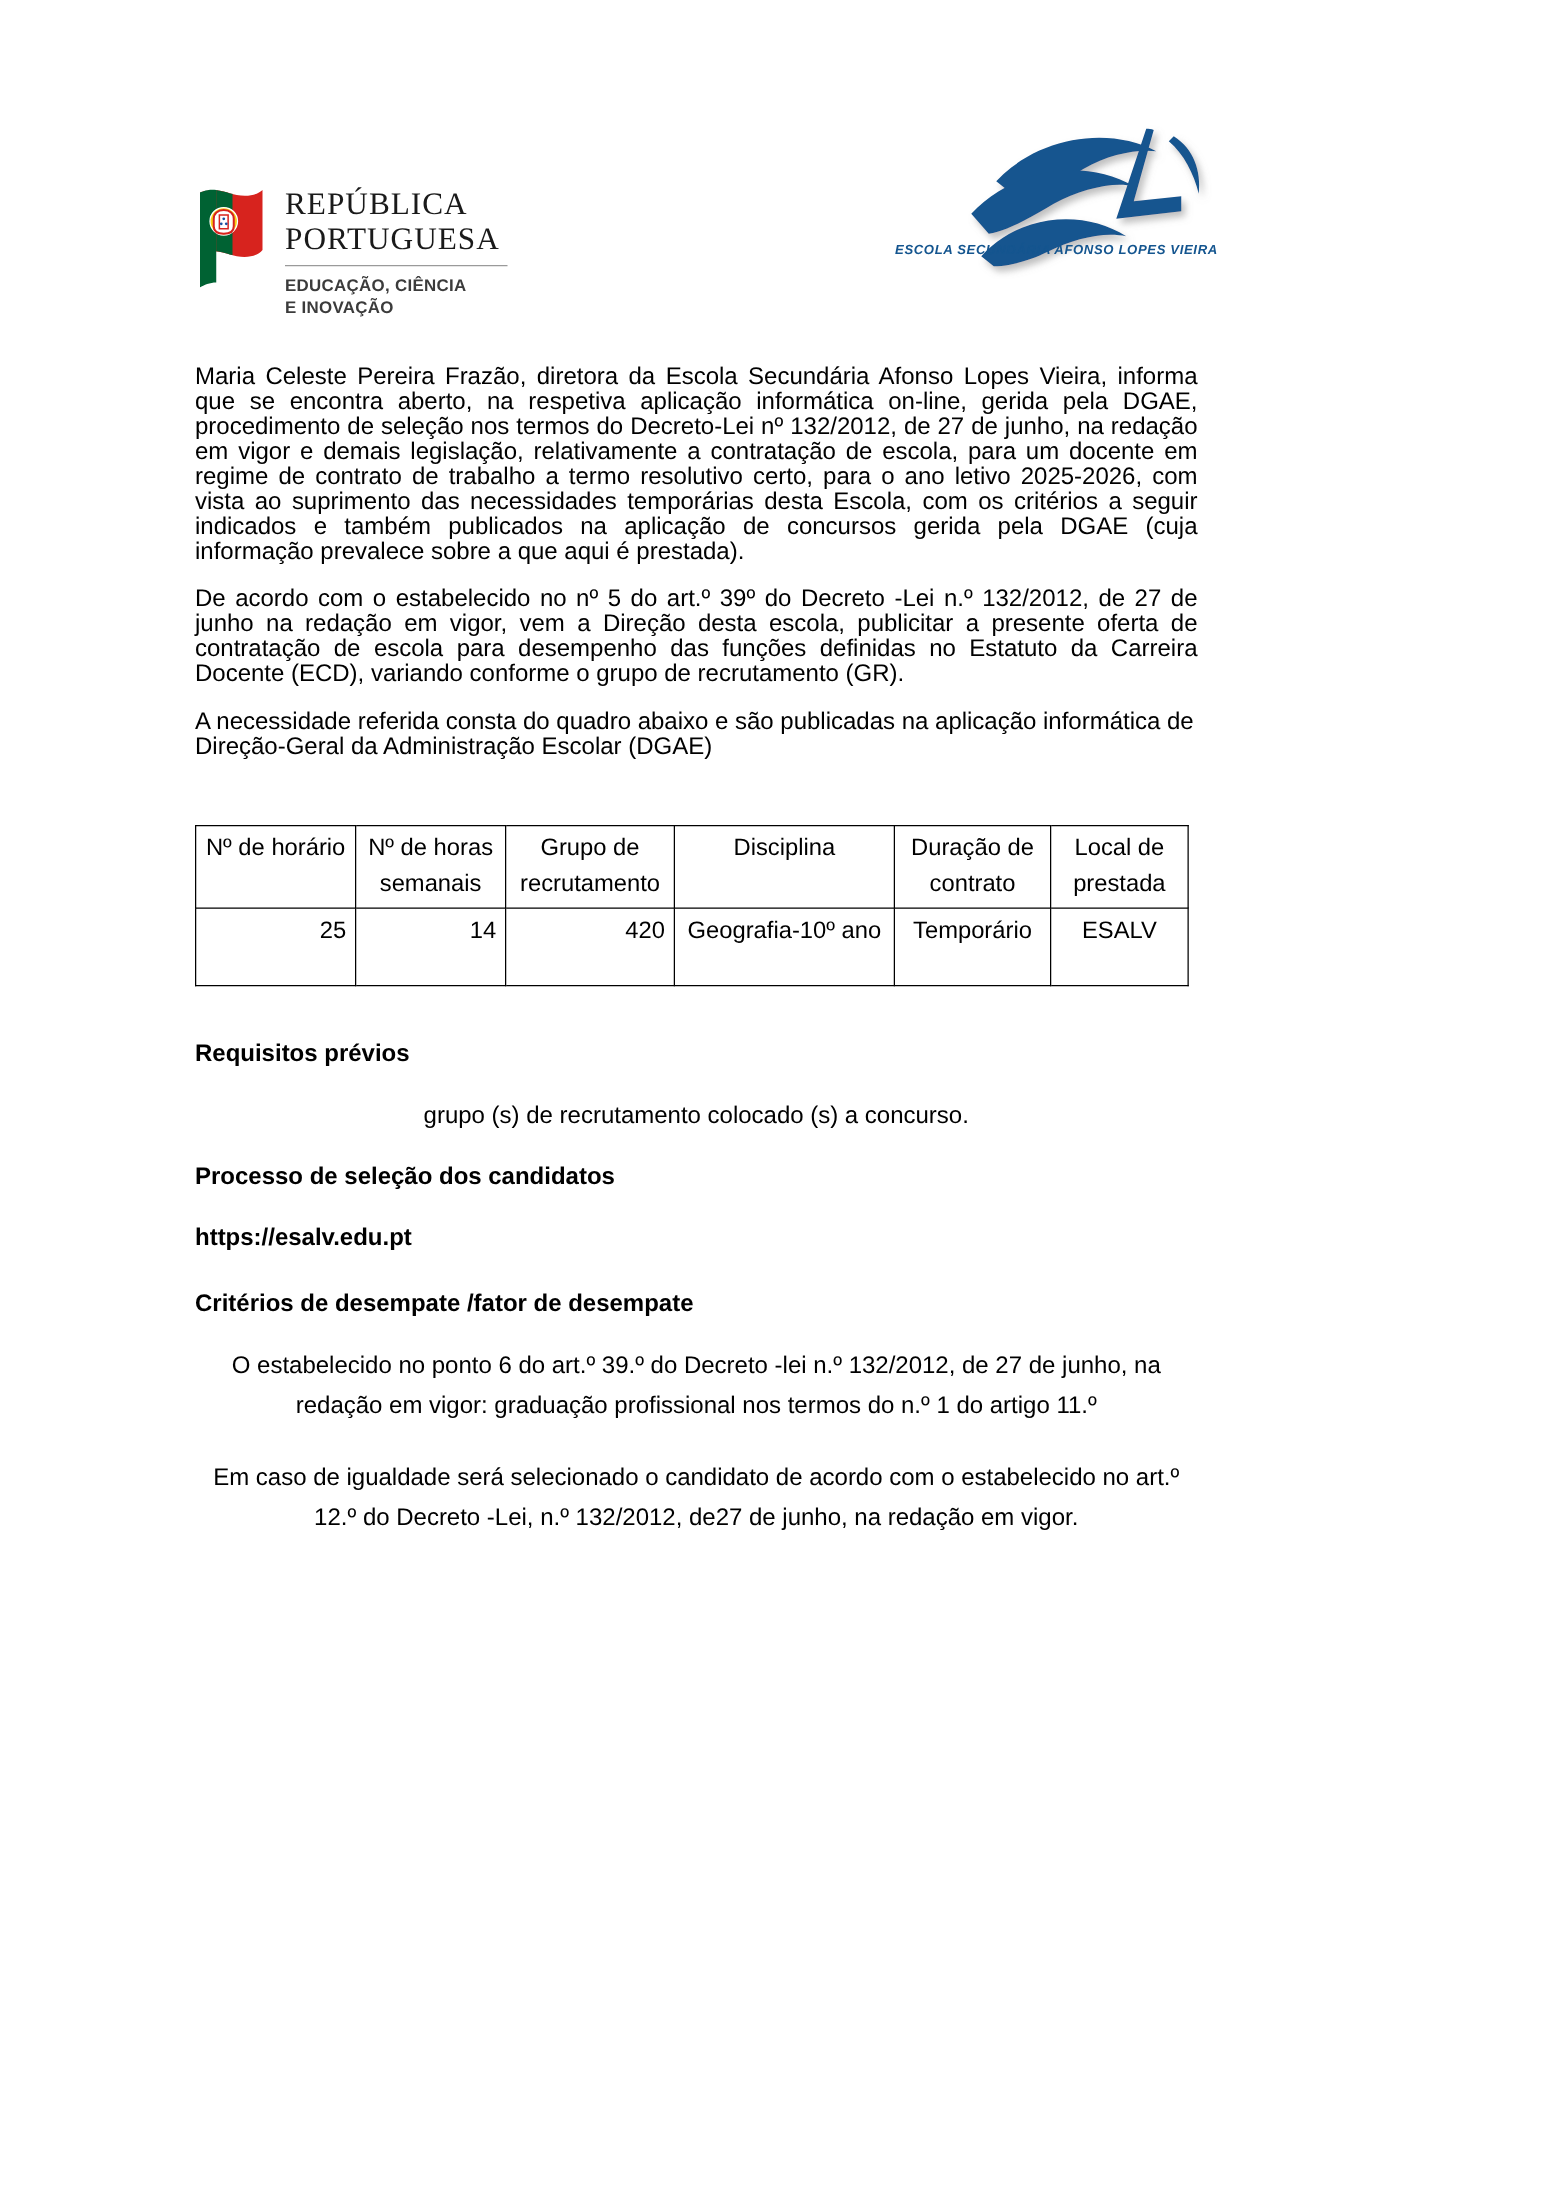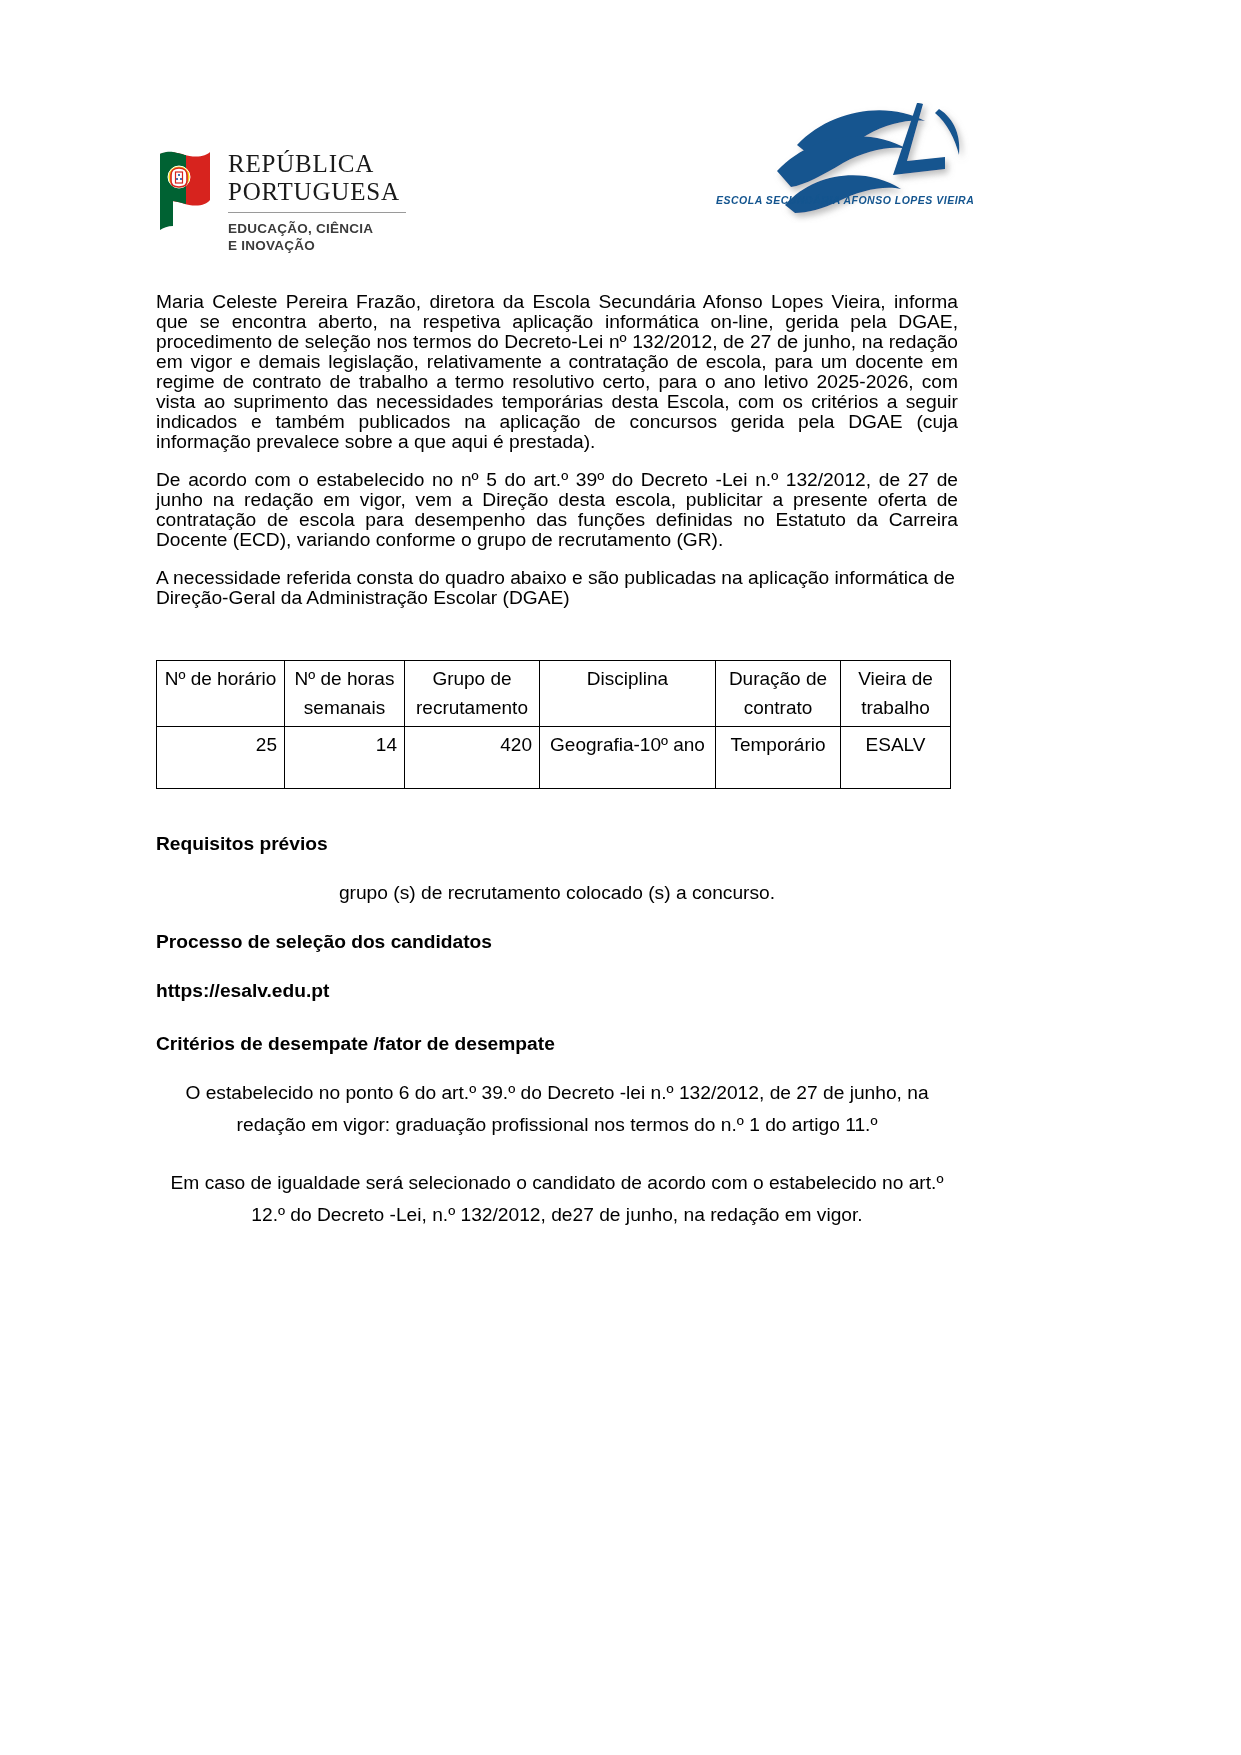--- a/index.html
+++ b/index.html
@@ -239,21 +239,21 @@
           <col class="c5">
           <col class="c6">
       </colgroup>
       <thead>
         <tr>
           <th>Nº de horário</th>
           <th>Nº de horas semanais</th>
           <th>Grupo de recrutamento</th>
           <th>Disciplina</th>
           <th>Duração de contrato</th>
-          <th>Vieira de trabalho</th>
+          <th>Local de prestada</th>
         </tr>
       </thead>
       <tbody>
         <tr class="data">
           <td class="num">25</td>
           <td class="num">14</td>
           <td class="num">420</td>
           <td>Geografia-10º ano</td>
           <td>Temporário</td>
           <td>ESALV</td>

